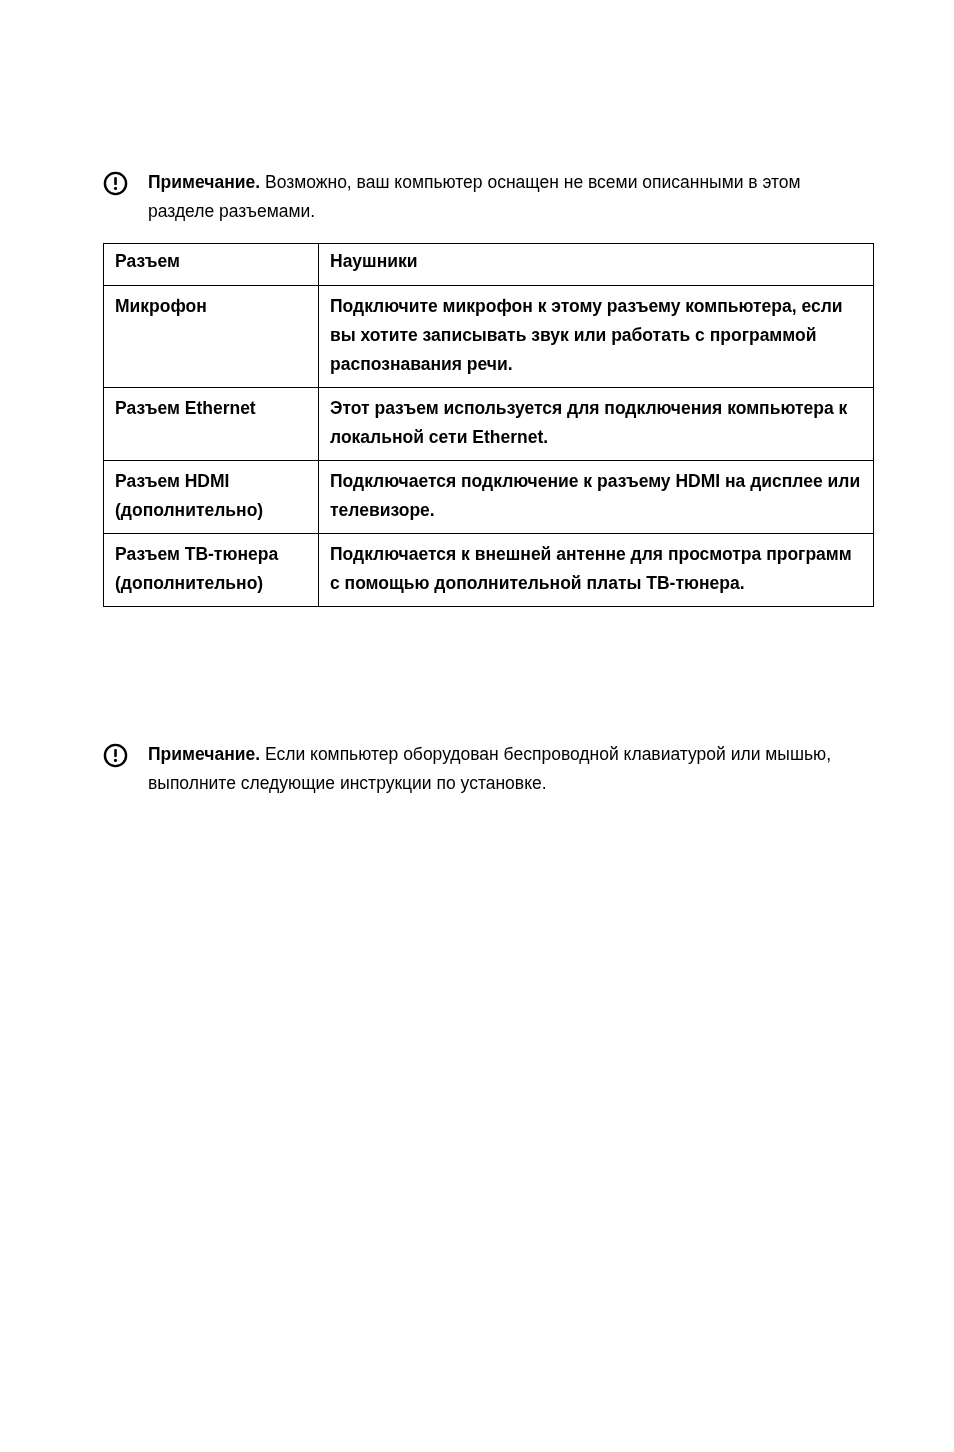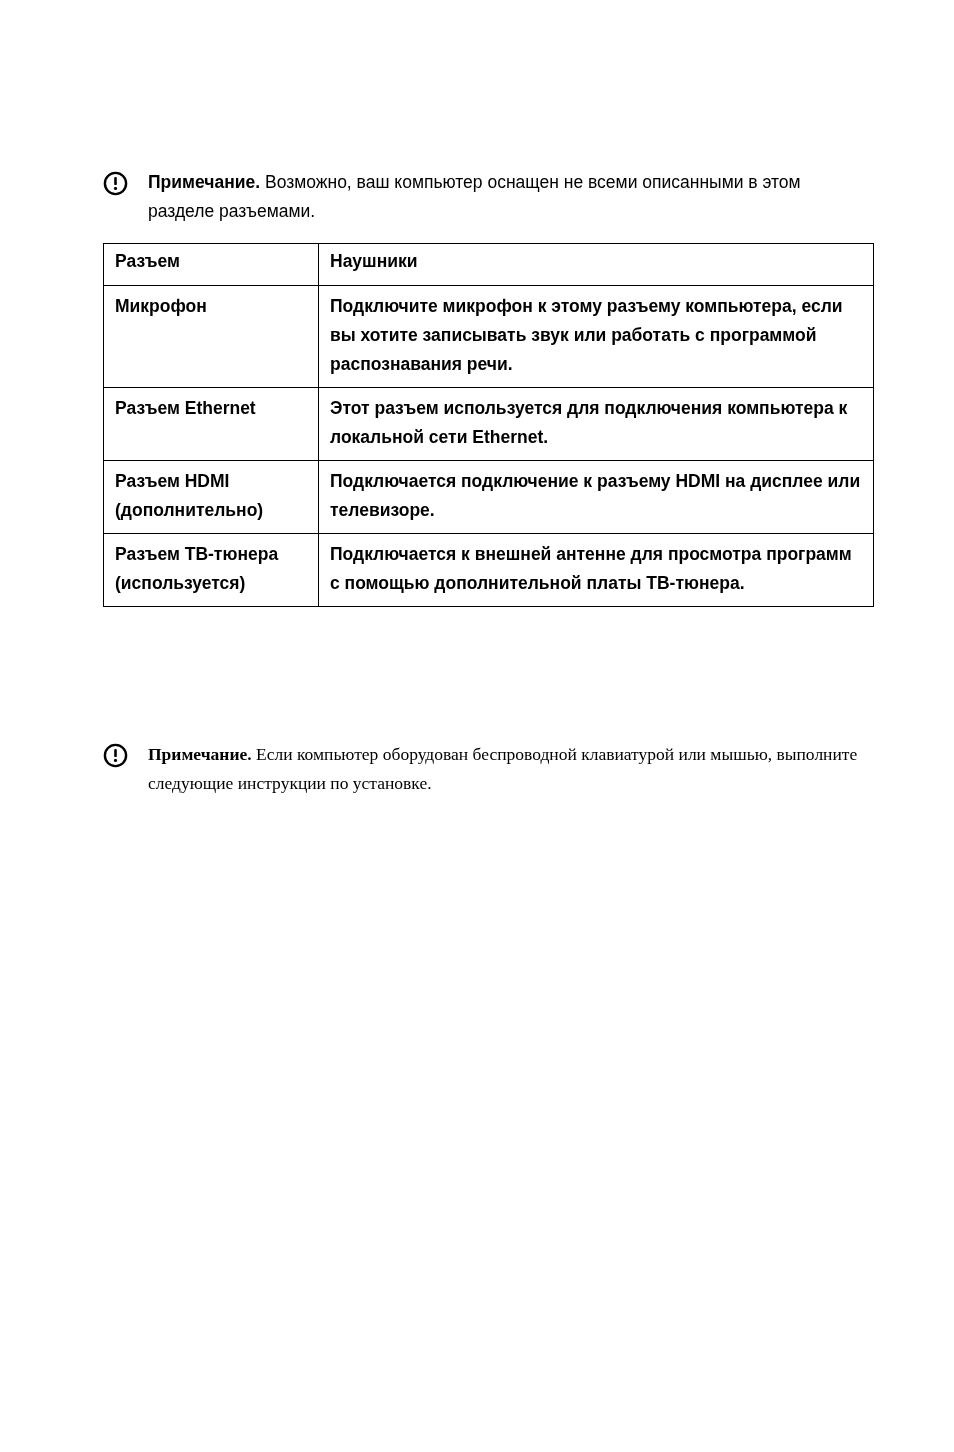--- a/index.html
+++ b/index.html
@@ -59,21 +59,21 @@
     line-height: 29px;
   }
   .note-label {
     font-weight: bold;
   }
   .note-text {
     font-weight: normal;
   }
 
   #note-top { top: 168px; }
-  #note-bottom { top: 740px; font-family: Liberation Serif, serif; }
+  #note-bottom { top: 740px; }
 
   
   .conn-table {
     position: absolute;
     left: 103px;
     top: 243px;
     width: 770px;
     border-collapse: collapse;
     table-layout: fixed;
     font-size: 17.5px;
@@ -158,21 +158,21 @@
       </tr>
       <tr>
         <td>Разъем Ethernet</td>
         <td class="cell-desc">Этот разъем используется для подключения компьютера к локальной сети Ethernet.</td>
       </tr>
       <tr>
         <td>Разъем HDMI (дополнительно)</td>
         <td class="cell-desc">Подключается подключение к разъему HDMI на дисплее или телевизоре.</td>
       </tr>
       <tr>
-        <td>Разъем ТВ-тюнера (используется)</td>
+        <td>Разъем ТВ-тюнера (дополнительно)</td>
         <td class="cell-desc">Подключается к внешней антенне для просмотра программ с помощью дополнительной платы ТВ-тюнера.</td>
       </tr>
     </tbody>
   </table>
 
   <div class="note" id="note-bottom">
     <span class="note-icon">
       <svg width="25" height="25" viewBox="0 0 25 25" aria-hidden="true">
         <circle cx="12.5" cy="12.5" r="10.6" fill="none" stroke="#000000" stroke-width="2.4"></circle>
         <rect x="11.2" y="5.9" width="2.6" height="8.2" rx="1.2" fill="#000000"></rect>

